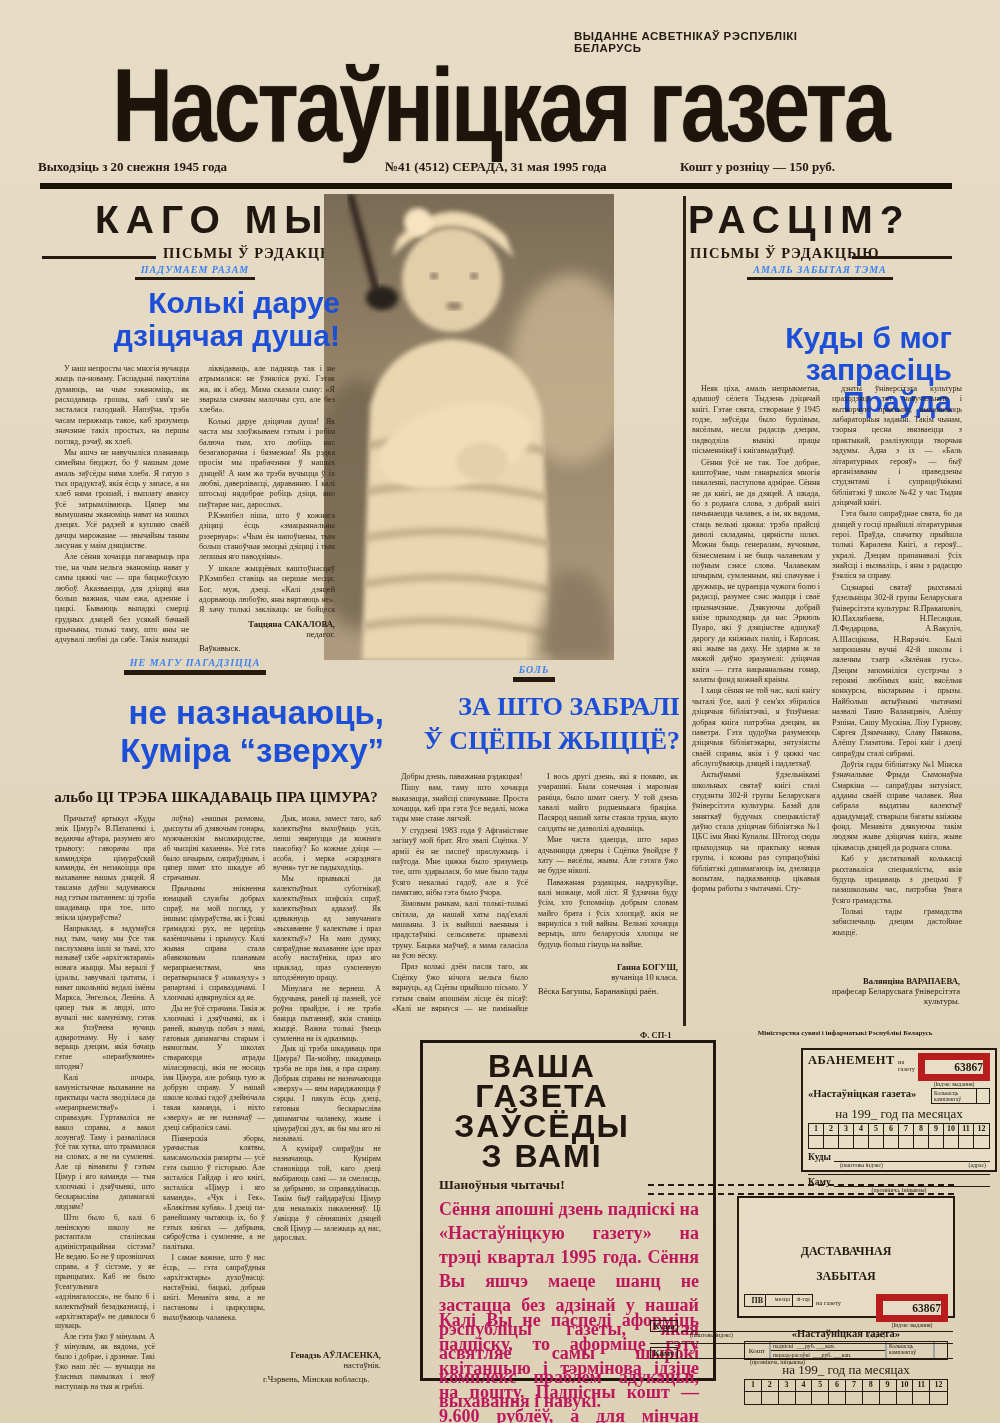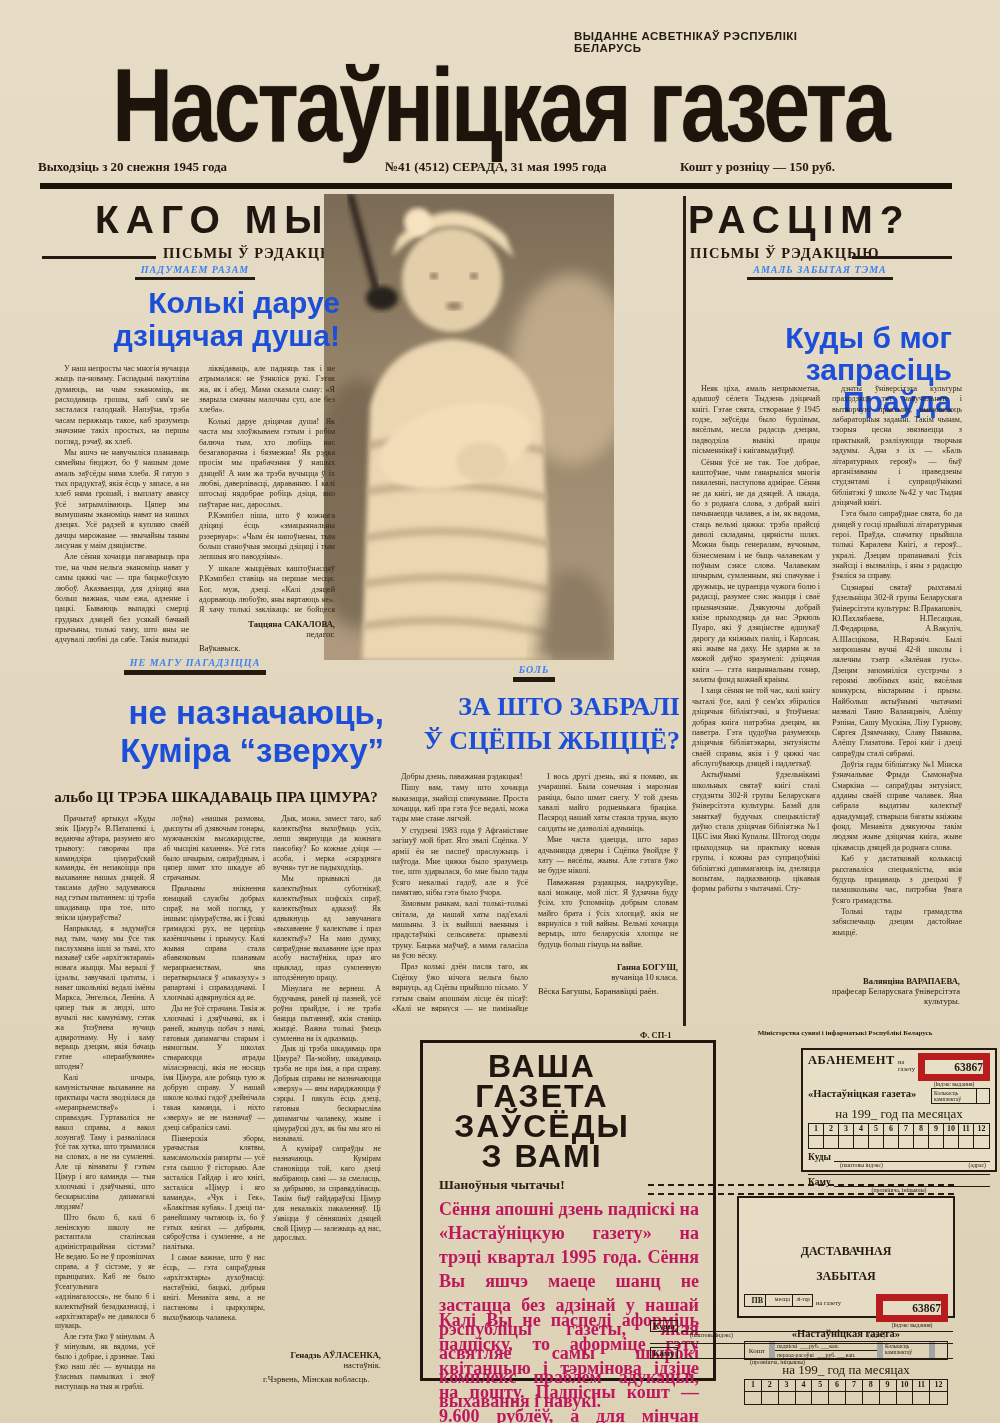--- a/index.html
+++ b/index.html
@@ -69,21 +69,21 @@
   .mgrid .mc{border-right:1px solid #241a0f;text-align:center;font-weight:bold;font-size:8px;height:11px;}
   .mgrid .mc.bot{height:12px;border-top:1px solid #241a0f;}
   .mgrid .mc:nth-child(12n){border-right:none;}
   .addr-label{font-weight:bold;font-size:9.5px;}
   .wline{flex:1;border-bottom:1px solid #241a0f;height:9px;margin-left:3px;}
   .sublabels{position:relative;height:8px;font-size:5.8px;}
   .pvtable{display:flex;border:1px solid #241a0f;}
   .pvtable div{border-right:1px solid #241a0f;text-align:right;padding:1px 2px;}
   .pvtable div:last-child{border-right:none;}
   .koshttable{display:flex;border:1px solid #241a0f;margin-top:2px;}
-  .kc{border-right:6px solid #a3a3a3;}
+  .kc{border-right:2px solid #a3a3a3;}
   .kc:last-child{border-right:none;}
   .krow{border-bottom:1px solid #241a0f;padding:1px 2px;font-size:5.8px;display:flex;gap:3px;}
   .krow:last-child{border-bottom:none;}
   .dashcut{left:648px;top:1184px;width:306px;height:7px;border-top:2px dashed #241a0f;border-bottom:2px dashed #241a0f;}
   .addrblock{left:650px;top:1320px;width:303px;font-size:5.8px;color:#241a0f;}
   .addrblock .row{display:flex;align-items:flex-end;}
   .boxedlabel{border:1px solid #241a0f;padding:0 2px;font-weight:bold;font-size:9px;}
   .fullline{border-bottom:1px solid #241a0f;height:10px;}
 </style>
 </head>

